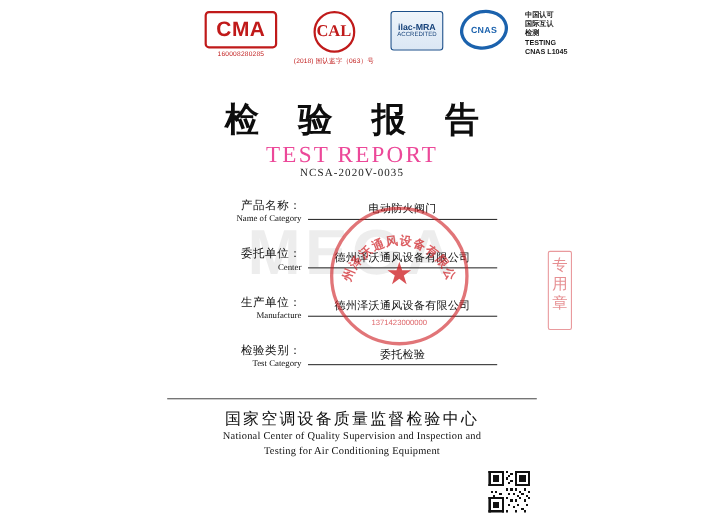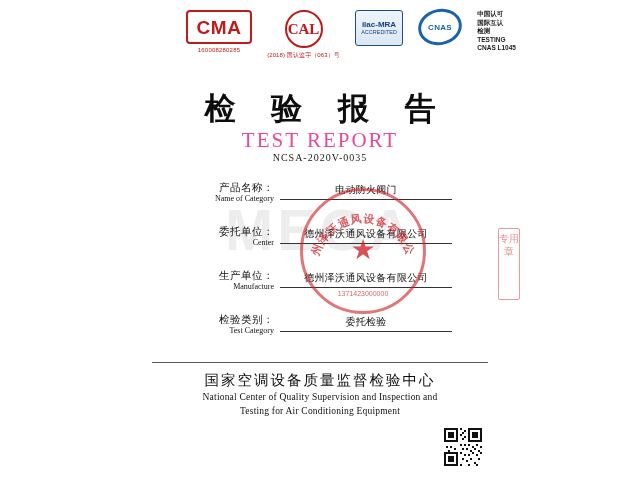--- a/index.html
+++ b/index.html
@@ -332,21 +332,21 @@
   .side-seal {
     position: absolute;
     top: 228px;
     left: 498px;
     width: 22px;
     height: 72px;
     border: 1.5px solid rgba(206,32,37,0.45);
     border-radius: 2px;
     color: rgba(206,32,37,0.50);
     font-family: "Liberation Serif", serif;
-    font-size: 10px;
+    font-size: 14px;
     line-height: 1.25;
     text-align: center;
     padding-top: 4px;
     box-sizing: border-box;
     pointer-events: none;
   }
 
   
   .qr {
     position: absolute;

